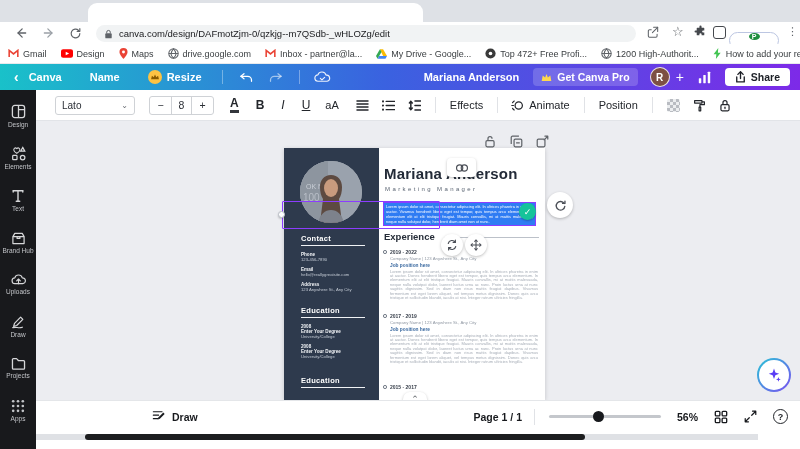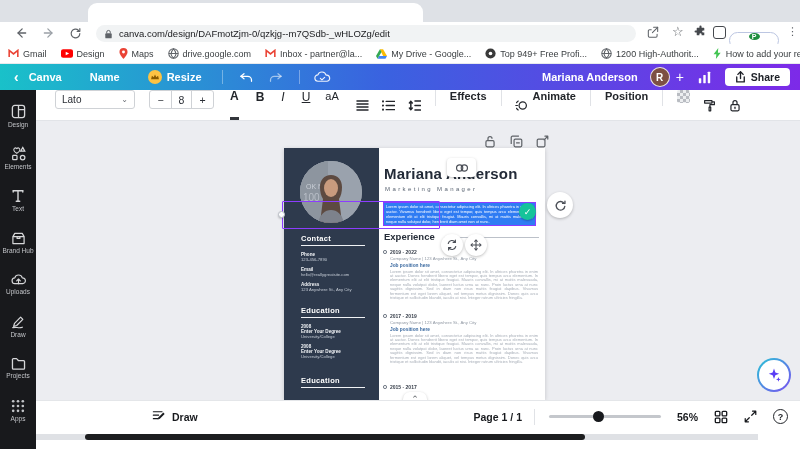--- a/index.html
+++ b/index.html
@@ -36,28 +36,28 @@
   .vdiv { width:1px; height:14px; background:rgba(255,255,255,.35); }
   .propill { display:flex; align-items:center; gap:5px; background:rgba(255,255,255,.18);
     border-radius:4px; padding:3px 8px; font-size:10.5px; font-weight:bold; }
   .avatarR { width:20px; height:20px; border-radius:50%; background:#7d4f43; color:#fff; font-size:10px;
     font-weight:bold; display:flex; align-items:center; justify-content:center; border:1.5px solid rgba(255,255,255,.85); }
   .sharebtn { display:flex; align-items:center; gap:5px; background:#fff; color:#1c1f26; border-radius:4px;
     padding:3px 10px; font-size:10.5px; font-weight:bold; }
 
   
   .ftoolbar { left:36px; top:90px; width:764px; height:31px; background:#fff; border-bottom:1px solid #e2e4e8;
-    display:flex; color:#2b2f36; }
+    display:flex; align-items:center; color:#2b2f36; }
   .fontsel { display:flex; align-items:center; justify-content:space-between; width:80px; height:19px;
     border:1px solid #cfd2d6; border-radius:3px; padding:0 6px; font-size:10px; }
   .sizer { display:flex; height:19px; border:1px solid #cfd2d6; border-radius:3px; overflow:hidden; }
   .sizer>div { width:21px; display:flex; align-items:center; justify-content:center; font-size:10.5px; }
   .sizer .mid { border-left:1px solid #cfd2d6; border-right:1px solid #cfd2d6; }
   .tbtn { font-size:12px; color:#23262b; }
-  .tlabel { font-size:11px; color:#23262b;font-weight:bold; }
+  .tlabel { font-size:11px; color:#23262b; }
   .gdiv { width:1px; height:16px; background:#e0e2e6; }
   .checker { width:13px; height:13px; border-radius:2px;
     background:
      linear-gradient(45deg,#b9bcc2 25%,transparent 25%,transparent 75%,#b9bcc2 75%),
      linear-gradient(45deg,#b9bcc2 25%,#eceef0 25%,#eceef0 75%,#b9bcc2 75%);
     background-size:6px 6px; background-position:0 0,3px 3px; }
 
   
   .rail { left:0; top:90px; width:36px; height:359px; background:#18191c; z-index:5; }
   .railitem { position:absolute; left:0; width:36px; height:40px; display:flex; flex-direction:column;
@@ -206,21 +206,21 @@
           <path d="M5 0L0 8.5 2 12l5-8.5z" fill="#34a853"></path>
           <path d="M2 12h10l2-3.5H4z" fill="#4285f4"></path>
         </svg>
       <span>My Drive - Google...</span>
     </span>
     <span class="bm">
       <svg width="11" height="11" viewBox="0 0 14 14">
           <circle cx="7" cy="7" r="6.5" fill="#3a3a3a"></circle>
           <circle cx="7" cy="7" r="2.3" fill="#fff"></circle>
         </svg>
-      <span>Top 949+ Free Profi...</span>
+      <span>Top 472+ Free Profi...</span>
     </span>
     <span class="bm">
       <svg width="11" height="11" viewBox="0 0 14 14" fill="none" stroke="#5f6368" stroke-width="1.3">
           <circle cx="7" cy="7" r="6"></circle>
           <path d="M1 7h12M7 1c-4 4-4 8 0 12 4-4 4-8 0-12z"></path>
         </svg>
       <span>1200 High-Authorit...</span>
     </span>
     <span class="bm">
       <svg width="9" height="11" viewBox="0 0 10 14">
@@ -256,20 +256,26 @@
         </svg>
     </span>
     <span class="vdiv" style="margin-left:16px;"></span>
     <span class="ic" style="margin-left:14px;">
       <svg width="17" height="14" viewBox="0 0 24 18" fill="none" stroke="rgba(255,255,255,.9)" stroke-width="1.7" stroke-linecap="round" stroke-linejoin="round">
           <path d="M6 15a4.5 4.5 0 0 1-.5-9A6 6 0 0 1 17 6.5 4 4 0 0 1 18.5 15z"></path>
           <path d="M9 11l2.2 2L15 9.5"></path>
         </svg>
     </span>
     <span class="chitem" style="margin-left:auto;font-weight:bold;">Mariana Anderson</span>
+    <span class="propill" style="margin-left:14px;">
+      <svg width="11" height="9" viewBox="0 0 16 12">
+          <path d="M1 11l1.5-8 3.5 3L8 1l2 5 3.5-3 1.5 8z" fill="#ffd84d"></path>
+        </svg>
+      <span>Get Canva Pro</span>
+    </span>
     <span class="avatarR" style="margin-left:12px;">R</span>
     <span class="chitem" style="margin-left:6px;font-size:14px;font-weight:normal;">+</span>
     <span class="ic" style="margin-left:14px;">
       <svg width="13" height="13" viewBox="0 0 16 16" fill="#fff">
           <rect x="1" y="9" width="3" height="6" rx="0.5"></rect>
           <rect x="6.5" y="5" width="3" height="10" rx="0.5"></rect>
           <rect x="12" y="1" width="3" height="14" rx="0.5"></rect>
         </svg>
     </span>
     <span class="sharebtn" style="margin-left:14px;margin-right:10px;">

